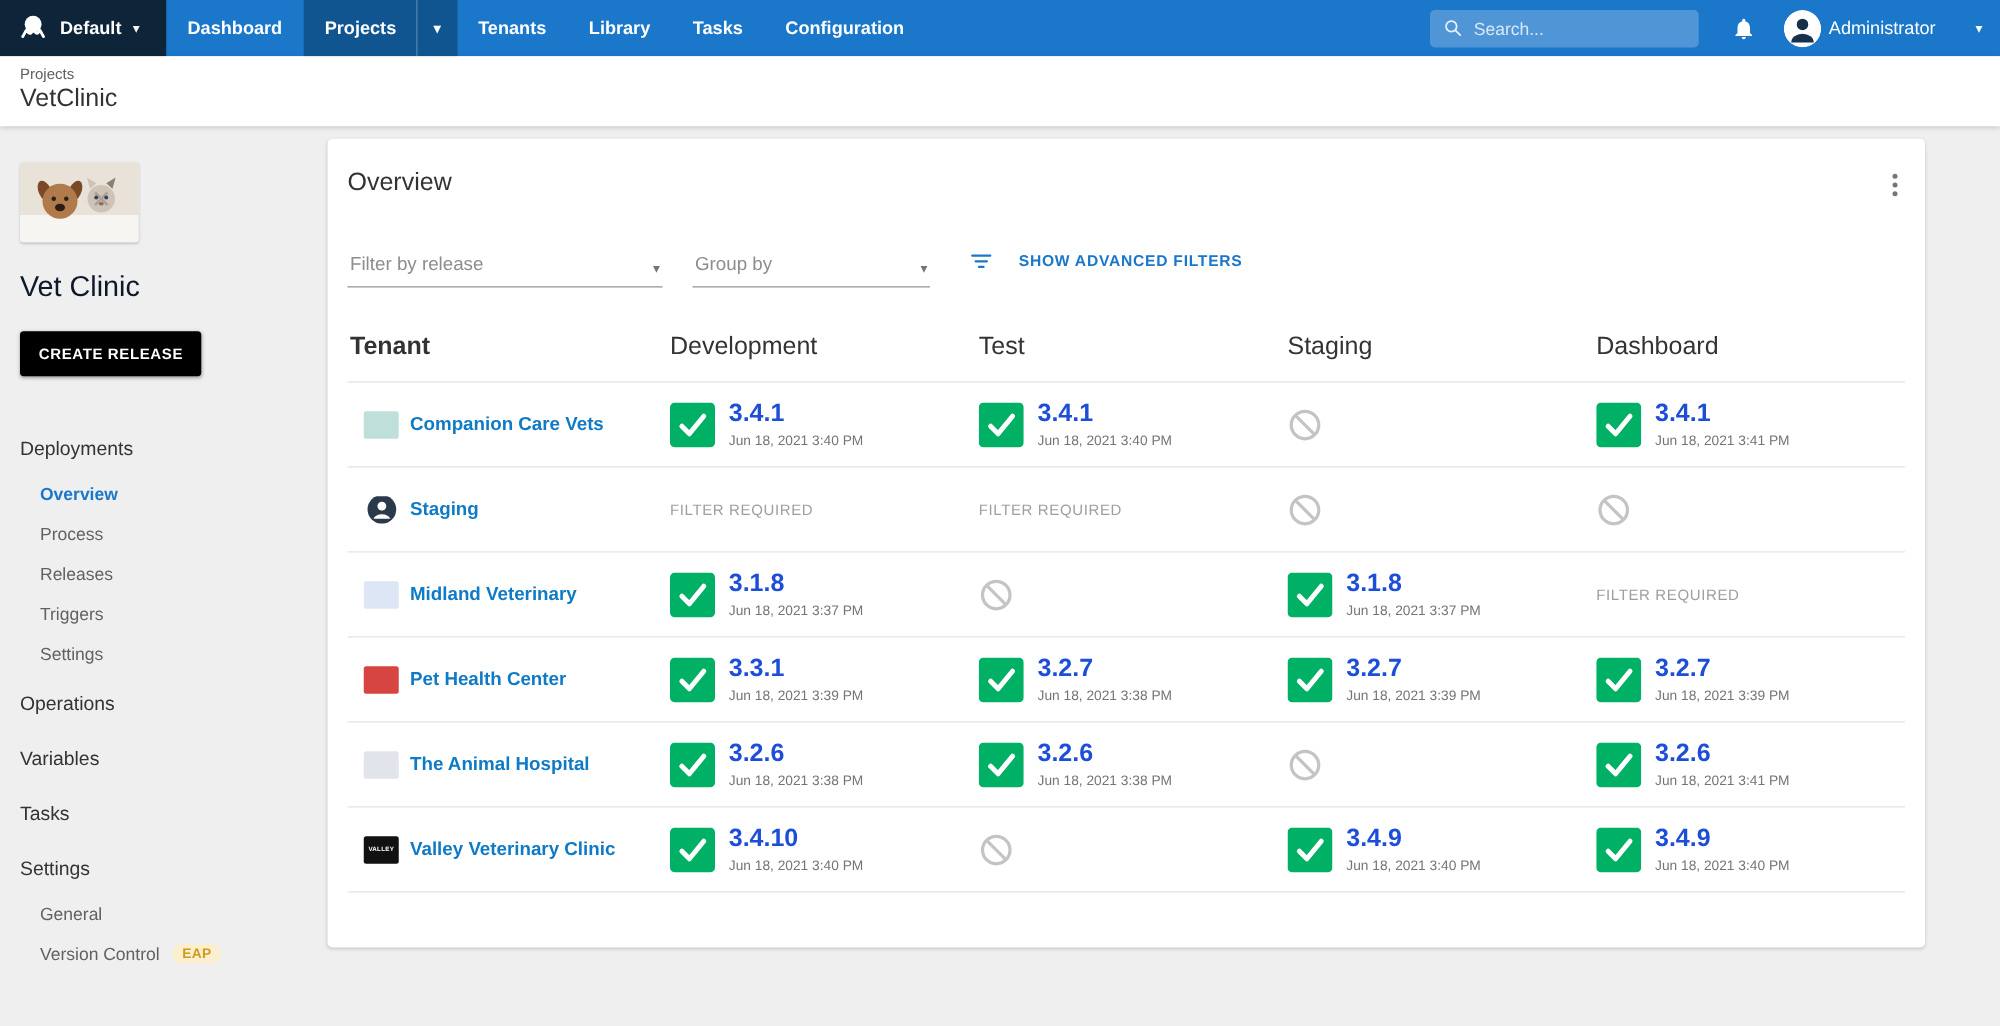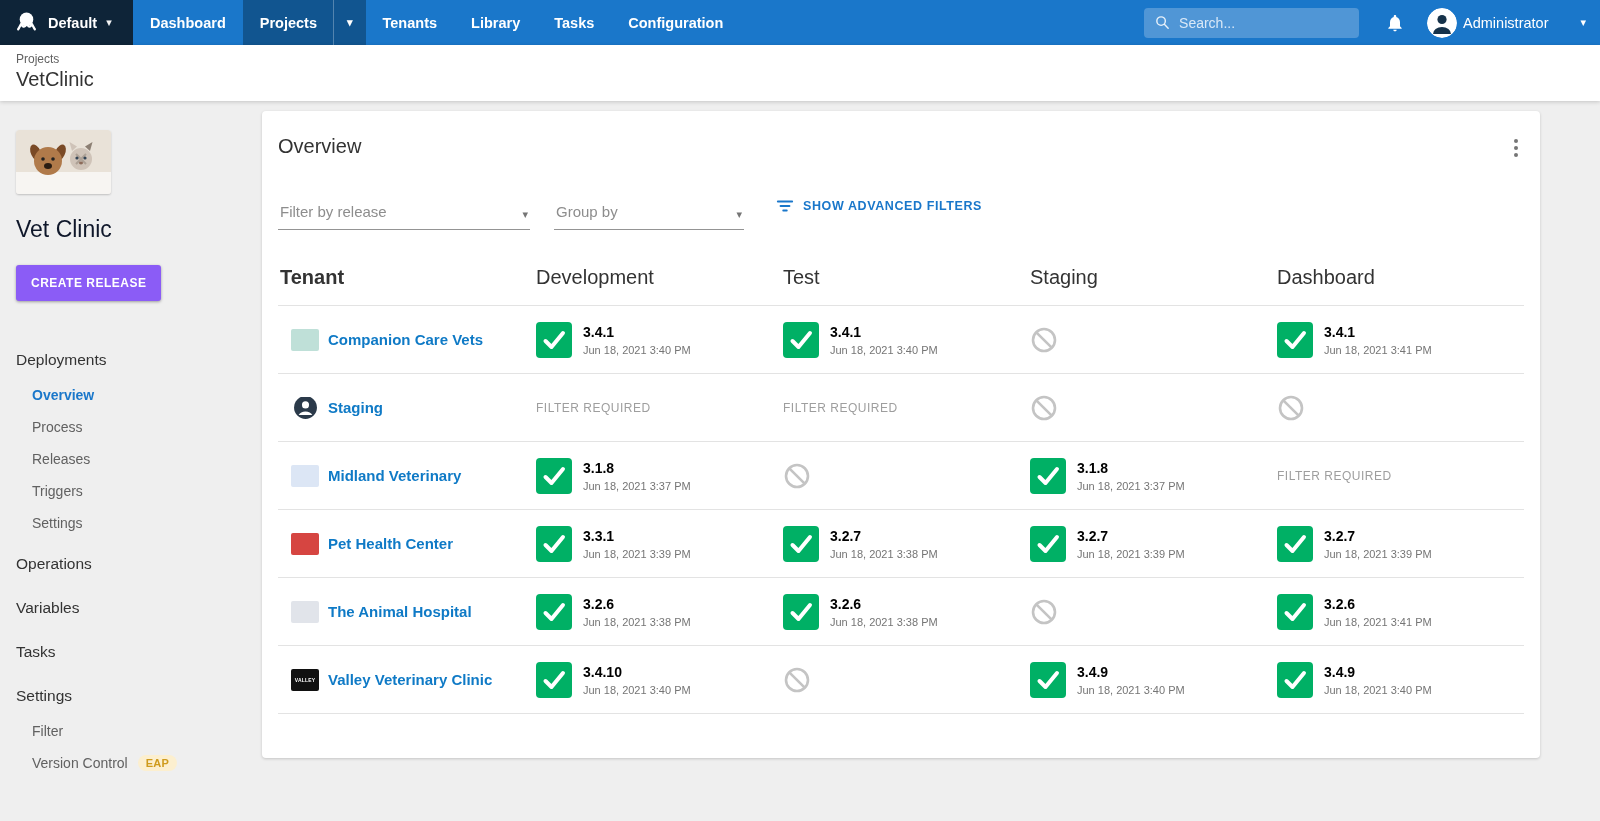--- a/index.html
+++ b/index.html
@@ -30,60 +30,60 @@
   .user-caret { margin-left:32px; font-size:11px; cursor:pointer; }
   
   .breadcrumb-bar { background:#fff; padding:7px 16px 10px; box-shadow:0 1px 4px rgba(0,0,0,.18); position:relative; z-index:2; }
   .crumb-parent { font-size:12px; color:#616161; }
   .crumb-title { font-size:20px; color:#333; margin-top:2px; }
   
   .page-body { display:flex; align-items:flex-start; }
   .sidebar { width:262px; flex:0 0 262px; padding:29px 16px 20px; }
   .project-logo { width:95px; height:64px; border-radius:3px; overflow:hidden; box-shadow:0 1px 2px rgba(0,0,0,.2); }
   .project-name { font-size:23px; color:#0f172a; margin-top:22px; }
-  .create-release-btn { margin-top:22px; background:#8b5cf6; color:#fff; border:0; font-family:inherit;
+  .create-release-btn { margin-top:22px; background:#000000; color:#fff; border:0; font-family:inherit;
     font-size:12px; font-weight:700; letter-spacing:.5px; padding:11px 15px; border-radius:3px;
     box-shadow:0 1px 3px rgba(0,0,0,.35); cursor:pointer; }
   .sidebar-nav { margin-top:40px; }
   .side-section { font-size:15.5px; color:#333; padding:10px 0; cursor:pointer; margin-top:6px; }
   .side-item { font-size:14px; color:#616161; padding:8px 0 8px 16px; cursor:pointer; display:flex; align-items:center; gap:10px; }
   .side-item.active { color:#1a77ca; font-weight:700; }
   .eap-badge { background:#fcefcf; color:#cf9b1d; font-size:11px; font-weight:700; padding:2px 8px; border-radius:9px; letter-spacing:.3px; }
   
   .main-area { flex:1; padding:10px 60px 40px 0; }
   .card { background:#fff; border-radius:4px; box-shadow:0 1px 3px rgba(0,0,0,.18); padding:24px 16px 0; }
   .card-head { display:flex; align-items:flex-start; justify-content:space-between; }
   .card-title { font-size:20px; font-weight:400; color:#333; }
   .kebab { display:flex; flex-direction:column; gap:3px; padding:4px 6px; cursor:pointer; }
   .kebab i { width:4px; height:4px; border-radius:50%; background:#757575; }
-  .filters { display:flex; align-items:flex-start; gap:24px; margin:36px 0 6px; }
+  .filters { display:flex; align-items:center; gap:24px; margin:36px 0 6px; }
   .select-field { position:relative; }
   .select-field input { border:0; border-bottom:1px solid #949494; padding:6px 24px 9px 2px; font-size:15px;
     color:#555; background:transparent; outline:none; font-family:inherit; width:100%; }
   .select-field input::placeholder { color:#8d8d8d; }
   .select-field .dd-caret { position:absolute; right:2px; bottom:9px; color:#757575; font-size:11px; }
   .f-release { width:252px; }
   .f-group { width:190px; }
-  .adv-filters { display:flex; align-items:center; gap:9px; color:#1a77ca; font-size:12.5px; font-weight:700;
+  .adv-filters { display:flex; align-items:center; gap:21px; color:#1a77ca; font-size:12.5px; font-weight:700;
     letter-spacing:.6px; cursor:pointer; padding-bottom:10px; margin-left:8px; }
   
   .dash-table { margin-top:26px; }
   .thead-row, .trow { display:grid; grid-template-columns:258px 1fr 1fr 1fr 1fr; align-items:center; }
   .thead-row { padding:10px 0 16px; border-bottom:1px solid #e3e3e3; }
   .tcell.th { font-size:20px; color:#333; }
   .tcell.th.tenant-col { font-weight:700; padding-left:2px; }
   .trow { min-height:68px; border-bottom:1px solid #e3e3e3; }
   .tenant-cell { display:flex; align-items:center; gap:9px; padding-left:13px; }
   .tenant-logo { width:28px; height:22px; border-radius:2px; flex:0 0 auto; display:flex; align-items:center;
     justify-content:center; font-size:5px; font-weight:700; letter-spacing:.2px; overflow:hidden; }
   .tenant-link { color:#0f7ac6; font-weight:700; font-size:15px; text-decoration:none; cursor:pointer; }
   .env-cell { display:flex; align-items:center; gap:11px; }
   .check-box { width:36px; height:36px; flex:0 0 auto; display:block; }
   .ver-stack { display:flex; flex-direction:column; gap:4px; }
-  .ver { font-size:14px; font-weight:700; color:#000000; }
+  .ver { font-size:20px; font-weight:700; color:#1d4ed8; }
   .date { font-size:11px; color:#757575; }
   .slash { width:28px; height:28px; display:block; }
   .filter-required { font-size:12px; color:#9e9e9e; letter-spacing:.5px; }
   .table-end { height:44px; }
 </style>
 </head>
 <body>
 
 <div class="topbar">
   <div class="space-switcher">
@@ -193,21 +193,21 @@
           <span>Triggers</span>
         </div>
         <div class="side-item">
           <span>Settings</span>
         </div>
         <div class="side-section">Operations</div>
         <div class="side-section">Variables</div>
         <div class="side-section">Tasks</div>
         <div class="side-section">Settings</div>
         <div class="side-item">
-          <span>Filter</span>
+          <span>General</span>
         </div>
         <div class="side-item">
           <span>Version Control</span>
           <span class="eap-badge">EAP</span>
         </div>
       </div>
   </div>
 
   <div class="main-area">
     <div class="card">

